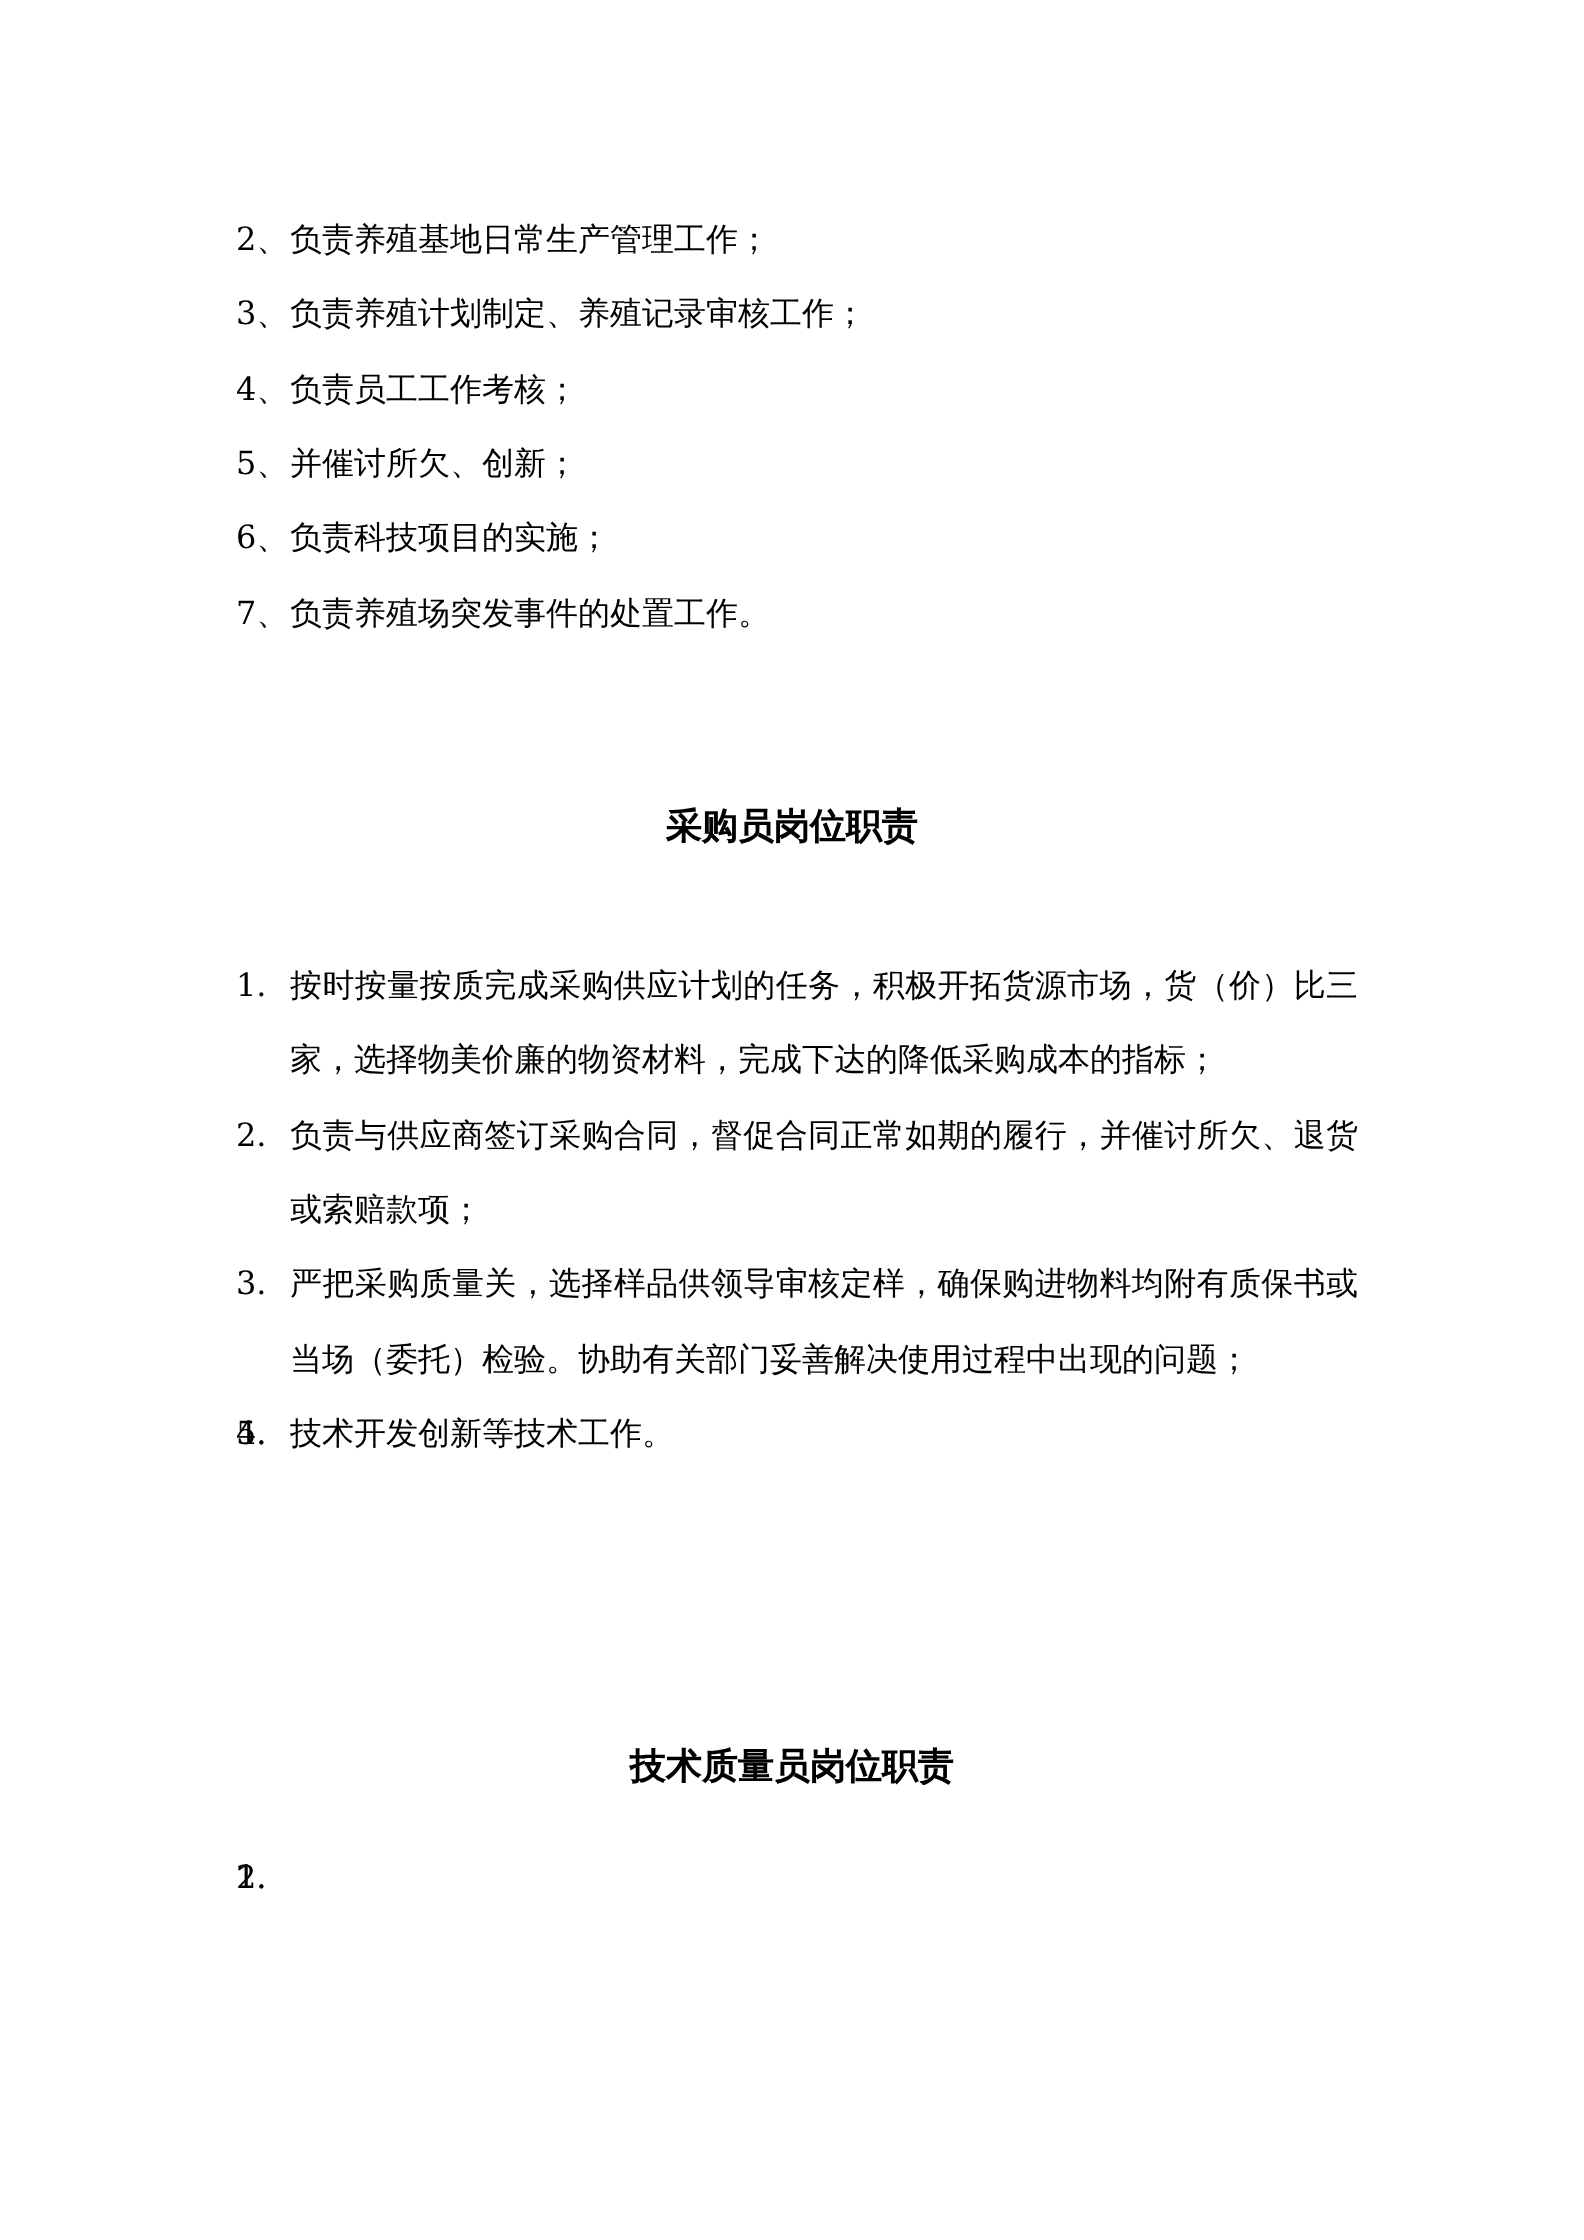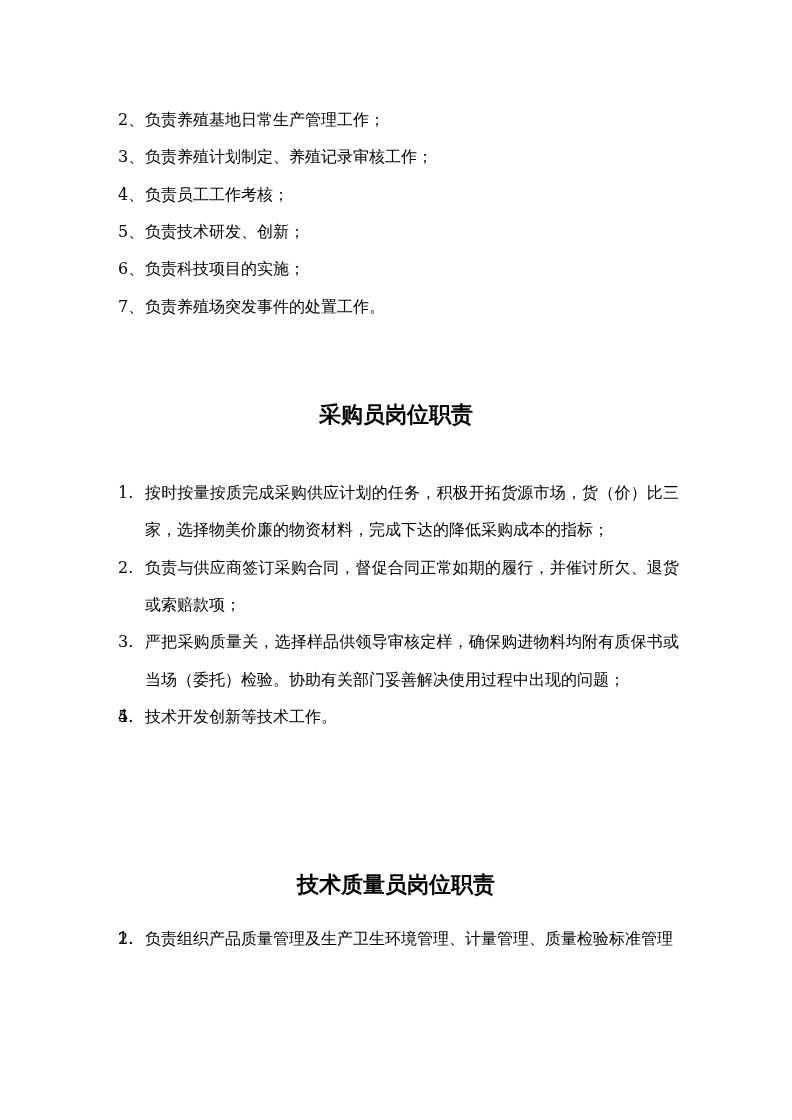--- a/index.html
+++ b/index.html
@@ -41,21 +41,21 @@
     text-align: left;
   }
   #top-list { top: 101px; }
   #purchaser-list { top: 474px; }
   #quality-list { top: 920px; }
   
   .doc-heading {
     left: 0;
     width: 792px;
     text-align: center;
-    font-size: 22px;
+    font-size: 18px;
     font-weight: bold;
     line-height: 28px;
     margin: 0;
   }
   #purchaser-heading { top: 400px; }
   #quality-heading { top: 870px; }
 </style>
 </head>
 <body>
 
@@ -69,21 +69,21 @@
     <li>
       <span class="marker">3、</span>
       <span>负责养殖计划制定、养殖记录审核工作；</span>
     </li>
     <li>
       <span class="marker">4、</span>
       <span>负责员工工作考核；</span>
     </li>
     <li>
       <span class="marker">5、</span>
-      <span>负责技术研发、创新；</span>
+      <span>并催讨所欠、创新；</span>
     </li>
     <li>
       <span class="marker">6、</span>
       <span>负责科技项目的实施；</span>
     </li>
     <li>
       <span class="marker">7、</span>
       <span>负责养殖场突发事件的处置工作。</span>
     </li>
   </ul>
@@ -113,17 +113,16 @@
   </ol>
 
   <h1 class="blk doc-heading" id="quality-heading">技术质量员岗位职责</h1>
 
   <ol class="blk doc-list" id="quality-list">
     <li>
       <span class="marker">1.</span>
     </li>
     <li>
       <span class="marker">2.</span>
-      <span>负责组织产品质量管理及生产卫生环境管理、计量管理、质量检验标准管理</span>
     </li>
   </ol>
 
 </div>
 
 </body></html>

